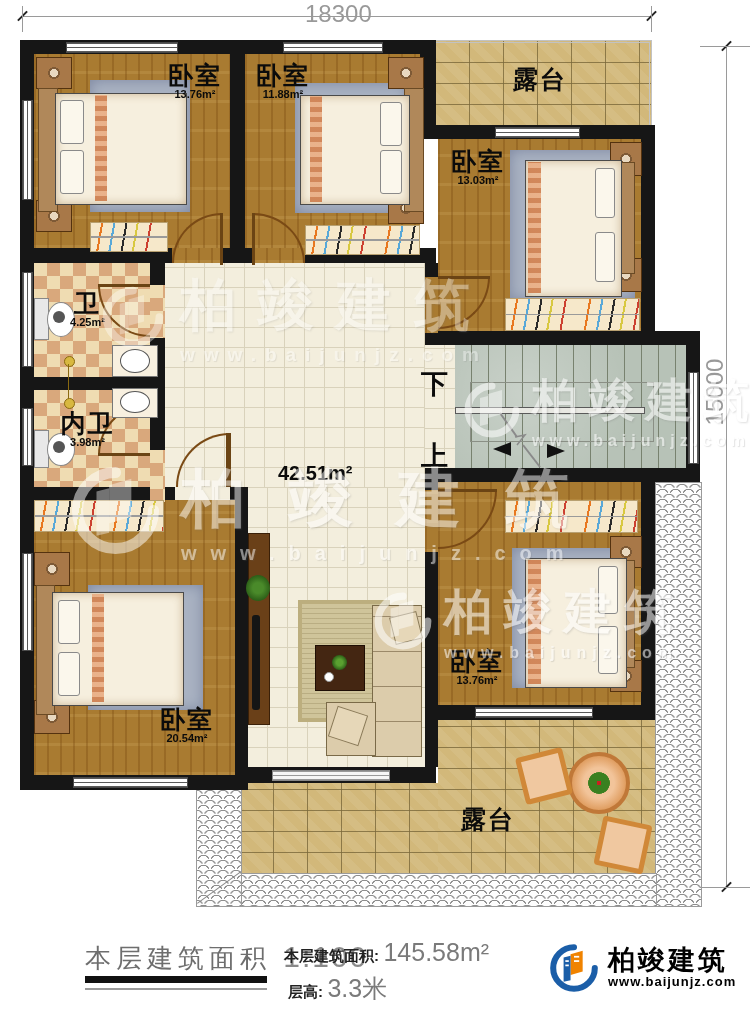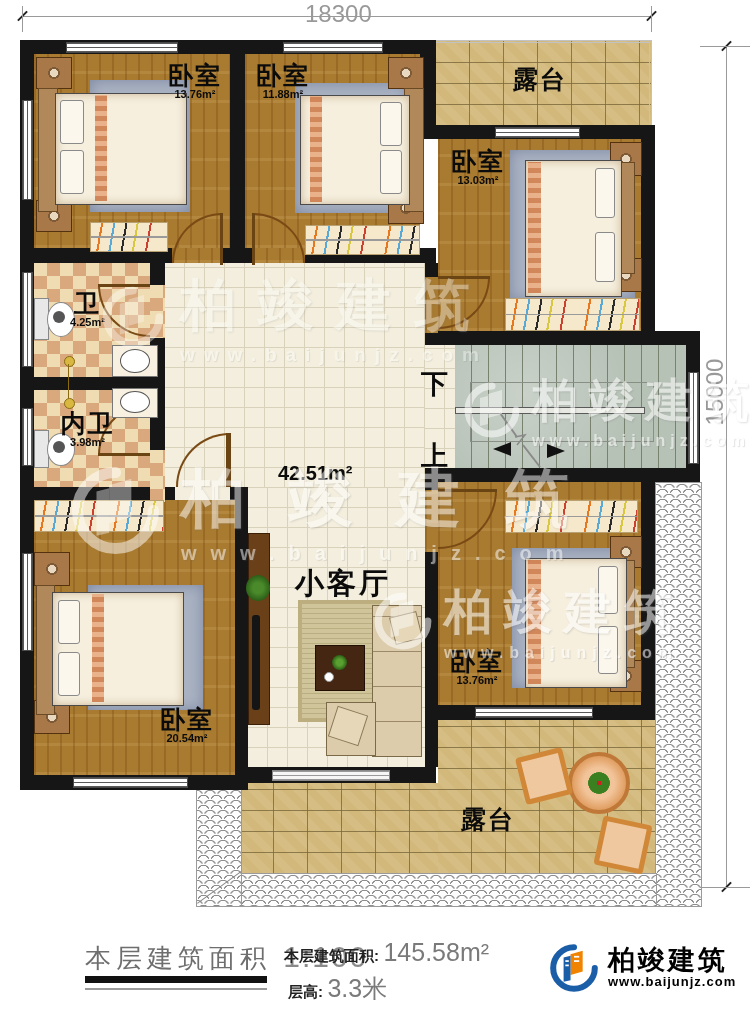--- a/index.html
+++ b/index.html
@@ -264,21 +264,20 @@
   </div>
   <div class="roomlabel" style="left:55px;top:290px;width:65px;">
     <div class="nm">卫</div>
     <div class="ar">4.25m²</div>
   </div>
   <div class="roomlabel" style="left:55px;top:410px;width:65px;">
     <div class="nm">内卫</div>
     <div class="ar">3.98m²</div>
   </div>
   <div class="biglabel" style="left:278px;top:462px;font-size:20px;">42.51m²</div>
-  <div class="biglabel" style="left:295px;top:564px;font-size:29px;letter-spacing:3px;">小客厅</div>
   <div class="biglabel" style="left:421px;top:366px;font-size:27px;">下</div>
   <div class="biglabel" style="left:421px;top:438px;font-size:27px;">上</div>
   <div class="roomlabel" style="left:132px;top:706px;width:110px;">
     <div class="nm">卧室</div>
     <div class="ar">20.54m²</div>
   </div>
   <div class="roomlabel" style="left:422px;top:648px;width:110px;">
     <div class="nm">卧室</div>
     <div class="ar">13.76m²</div>
   </div>

